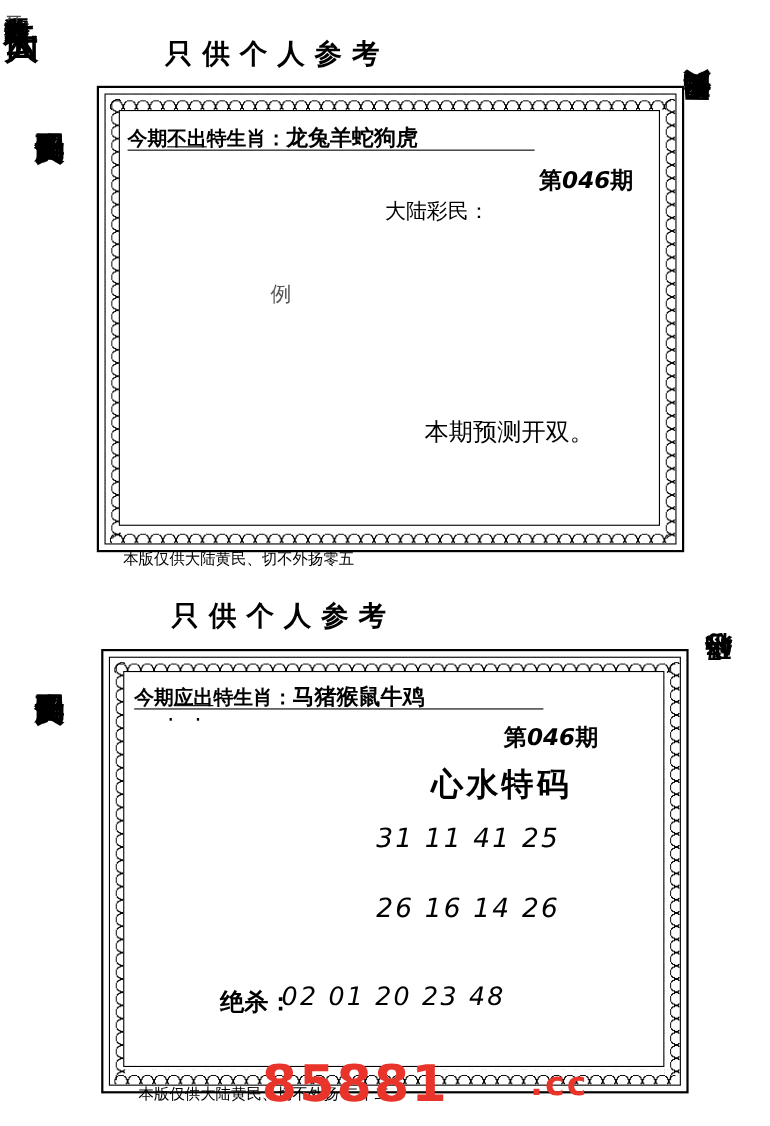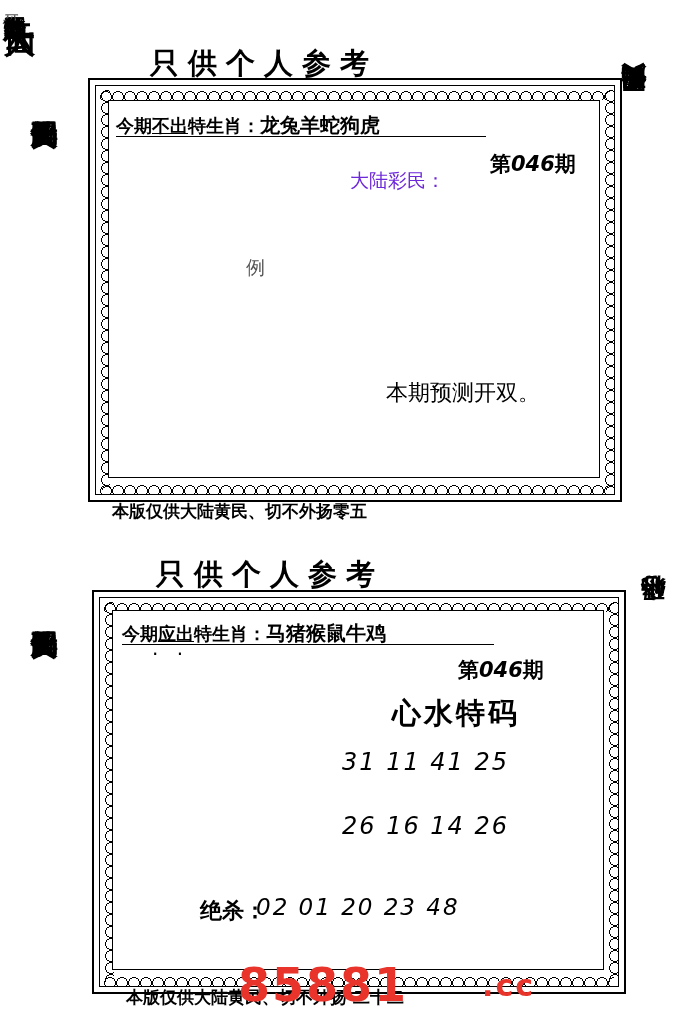--- a/index.html
+++ b/index.html
@@ -46,25 +46,24 @@
   .wave-left,.wave-right{
     position:absolute;top:10px;bottom:10px;width:14px;
     background-image:
       radial-gradient(circle at 11px 6px, transparent 5px, #000 5px, #000 5.9px, transparent 6px);
     background-size:14px 12px;
     background-repeat:repeat-y;
   }
 
   .title{
     position:absolute;
-    font-size:29px;
+    font-size:25px;
     font-weight:bold;
     letter-spacing:9px;
     white-space:pre;
-    margin-top:12px;
   }
   .side-title{
     position:absolute;
     font-size:27px;
     font-weight:bold;
     line-height:1.08;
   }
   .side-title-right{
     position:absolute;
     font-size:25px;
@@ -87,22 +86,22 @@
     font-weight:bold;
     white-space:pre;
   }
   .issue .num{font-style:italic;}
   .med-note{position:absolute;font-size:19px;white-space:pre;}
   .big-note{position:absolute;font-size:24px;font-weight:normal;white-space:pre;}
 
   .nums{position:absolute;font-size:24px;font-style:italic;white-space:pre;letter-spacing:2px;}
   .bottom-strip{
     position:absolute;
-    font-size:17px;
-    font-weight:bold;
+    font-size:14px;
+    font-weight:normal;
     white-space:pre;
   }
   .wm-big{
     position:absolute;
     font-size:46px;
     font-weight:bold;
     color:#e8342a;
     letter-spacing:2px;
     white-space:pre;
   }
@@ -126,21 +125,21 @@
       <div class="wave-left" style="left:6px;"></div>
       <div class="wave-right" style="right:6px;"></div>
     </div>
     <div class="inner-box" style="left:108px;top:100px;width:490px;height:376px;"></div>
 
     <div class="hdr-line hw" style="left:116px;top:112px;"><span>今期</span><span class="under">不出</span><span>特生肖：</span><span style="font-size:20px;">龙兔羊蛇狗虎</span></div>
     <div style="position:absolute;left:116px;top:136px;width:370px;height:1px;background:#000;"></div>
 
     <div class="issue hw" style="left:490px;top:150px;"><span>第</span><span class="num">046</span><span>期</span></div>
 
-    <div class="med-note hw" style="left:350px;top:168px;color:#6d28d9;">大陆彩民：</div>
+    <div class="med-note hw" style="left:350px;top:179px;color:#000000;">大陆彩民：</div>
 
     <div class="vtext hw" style="left:132px;top:168px;font-size:22px;line-height:1.55;"><span>绿</span></div>
     <div class="vtext hw" style="left:132px;top:205px;font-size:22px;"><span>蓝</span></div>
     <div class="vtext hw" style="left:132px;top:245px;font-size:22px;"><span>波</span></div>
     <div class="vtext hw" style="left:132px;top:285px;font-size:22px;"><span>开</span></div>
 
     <div class="vtext hw" style="left:180px;top:222px;font-size:22px;"><span>野</span></div>
     <div class="vtext hw" style="left:180px;top:260px;font-size:22px;"><span>兽</span></div>
     <div class="vtext hw" style="left:180px;top:298px;font-size:22px;"><span>兴</span></div>
     <div class="vtext hw" style="left:180px;top:336px;font-size:22px;"><span>旺</span></div>

